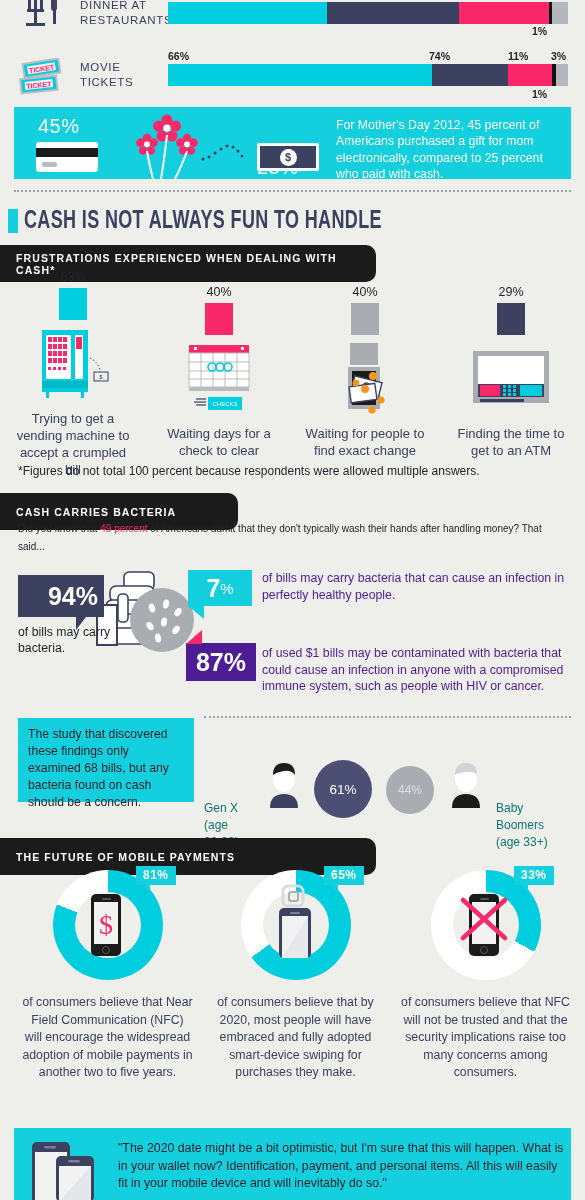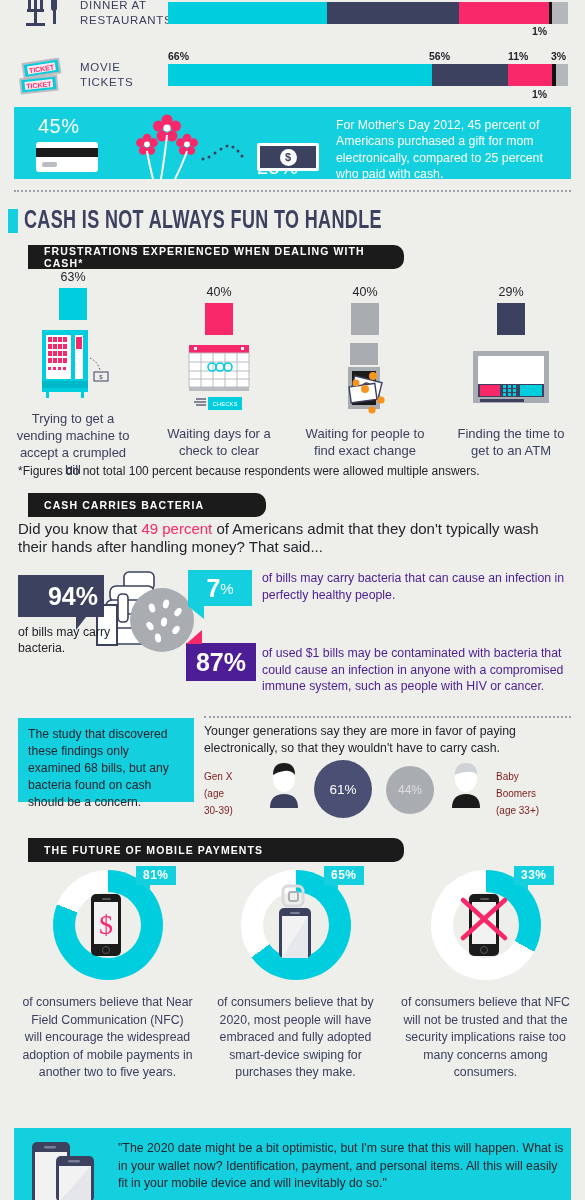--- a/index.html
+++ b/index.html
@@ -42,54 +42,54 @@
   
   .dotline { position:absolute; height:0; border-top:2px dotted #9aa0ae; }
 
   
   .sec-title { position:absolute; font-size:25px; letter-spacing:.5px;
     color:#3c4160; font-family:"Liberation Sans Narrow","Liberation Sans",sans-serif;
     font-weight:bold; transform:scaleX(.72); transform-origin:left center; white-space:nowrap;}
   .sec-tick { position:absolute; width:10px; height:24px; background:#14cfde; }
 
   
-  .ribbon { position:absolute; height:24px; background:#1b1b1b;
+  .ribbon { position:absolute; height:37px; background:#1b1b1b;
     border-top-right-radius:10px; border-bottom-right-radius:10px;
     color:#fff; font-size:10.5px; letter-spacing:1.1px; font-weight:bold;
-    display:flex; align-items:center; padding-left:16px;margin-left:28px; }
+    display:flex; align-items:center; padding-left:16px; }
 
   
   .fr { position:absolute; width:146px; text-align:center; }
   .fr .pct { font-size:12.5px; color:#23252e; }
   .fr .swatch { width:28px; height:32px; margin:4px auto 0; }
   .fr .icon { height:74px; margin-top:8px; position:relative; }
   .fr .cap { font-size:13px; line-height:17px; color:#3c4160; margin-top:8px; }
 
   .footnote { position:absolute; left:18px; top:464px; font-size:12px; color:#23252e; }
 
-  .body-text { position:absolute; font-size:15px; line-height:18px; color:#23252e; }
+  .body-text { position:absolute; font-size:10px; line-height:18px; color:#23252e; }
   .hl-pink { color:#f8286a; }
 
   
   .callout { position:absolute; display:flex; align-items:center; justify-content:center;
     color:#fff; font-weight:bold; }
   .callout .big { font-size:25px; }
   .callout .sml { font-size:15px; font-weight:normal; }
   .tail { position:absolute; width:0; height:0; }
 
   .cap-94 { position:absolute; left:18px; top:624px; width:95px;
     font-size:12.3px; line-height:16px; color:#23252e; }
   .desc { position:absolute; font-size:12.3px; line-height:16.6px; color:#4c1d95; }
 
   
   .studybox { position:absolute; left:18px; top:718px; width:176px; height:84px;
     background:#14cfde; color:#23252e; font-size:12.2px; line-height:17px; padding:8px 10px; }
 
   
-  .genlabel { position:absolute; font-size:10px; line-height:17px; color:#7f1d1d; }
+  .genlabel { position:absolute; font-size:12px; line-height:17px; color:#0f766e;margin-top:32px; }
   .gencircle { position:absolute; border-radius:50%;
     display:flex; align-items:center; justify-content:center;
     color:#fff; font-size:13.5px; }
   .person { position:absolute; width:44px; height:48px; }
 
   
   .donut-wrap { position:absolute; width:195px; text-align:center; }
   .donut { position:relative; width:110px; height:110px; margin:0 auto; border-radius:50%; }
   .donut .hole { position:absolute; left:22px; top:22px; width:66px; height:66px;
     background:#eeeeea; border-radius:50%; }
@@ -156,21 +156,21 @@
           <text x="21" y="29" font-size="7" font-weight="bold" fill="#f8286a" text-anchor="middle" font-family="Liberation Sans, sans-serif">TICKET</text>
         </g>
       </svg>
     </div>
     <div class="bar-label" style="top:10px;">
       <span>MOVIE</span><br>
       <span>TICKETS</span>
     </div>
     <div class="bar-tops" style="top:0;">
       <span class="pctlab" style="left:0;top:0;">66%</span>
-      <span class="pctlab" style="left:261px;top:0;">56%</span>
+      <span class="pctlab" style="left:261px;top:0;">74%</span>
       <span class="pctlab" style="left:340px;top:0;">11%</span>
       <span class="pctlab" style="left:383px;top:0;">3%</span>
     </div>
     <div class="bar-track" style="top:14px;">
       <div class="seg" style="width:66%;background:#00cede"></div>
       <div class="seg" style="width:19%;background:#3c4160"></div>
       <div class="seg" style="width:11%;background:#f8286a"></div>
       <div class="seg" style="width:1%;background:#111"></div>
       <div class="seg" style="width:3%;background:#b4b8bc"></div>
     </div>
@@ -426,21 +426,20 @@
 
   <div class="callout" style="left:186px;top:643px;width:70px;height:38px;background:#4c1d95;">
     <span class="big">87%</span>
   </div>
   <div class="tail" style="left:186px;top:630px;border-right:16px solid #f8286a;border-top:14px solid transparent;"></div>
   <div class="desc" style="left:262px;top:645px;width:312px;">of used $1 bills may be contaminated with bacteria that could cause an infection in anyone with a compromised immune system, such as people with HIV or cancer.</div>
 
   <div class="studybox">The study that discovered these findings only examined 68 bills, but any bacteria found on cash should be a concern.</div>
 
   <div class="dotline" style="left:204px;top:716px;width:367px;"></div>
-  <div class="body-text" style="left:204px;top:723px;width:360px;line-height:17px;font-size:12.3px;">Younger generations say they are more in favor of paying electronically, so that they wouldn't have to carry cash.</div>
 
   <div class="genlabel" style="left:204px;top:768px;">
     <span>Gen X</span><br>
     <span>(age</span><br>
     <span>30-39)</span>
   </div>
   <div class="person" style="left:262px;top:762px;">
     <svg viewBox="0 0 44 48" width="44" height="48">
       <path d="M8 46 q0-14 14-14 t14 14 z" fill="#3c4160"></path>
       <ellipse cx="22" cy="16" rx="11" ry="14" fill="#fff"></ellipse>

